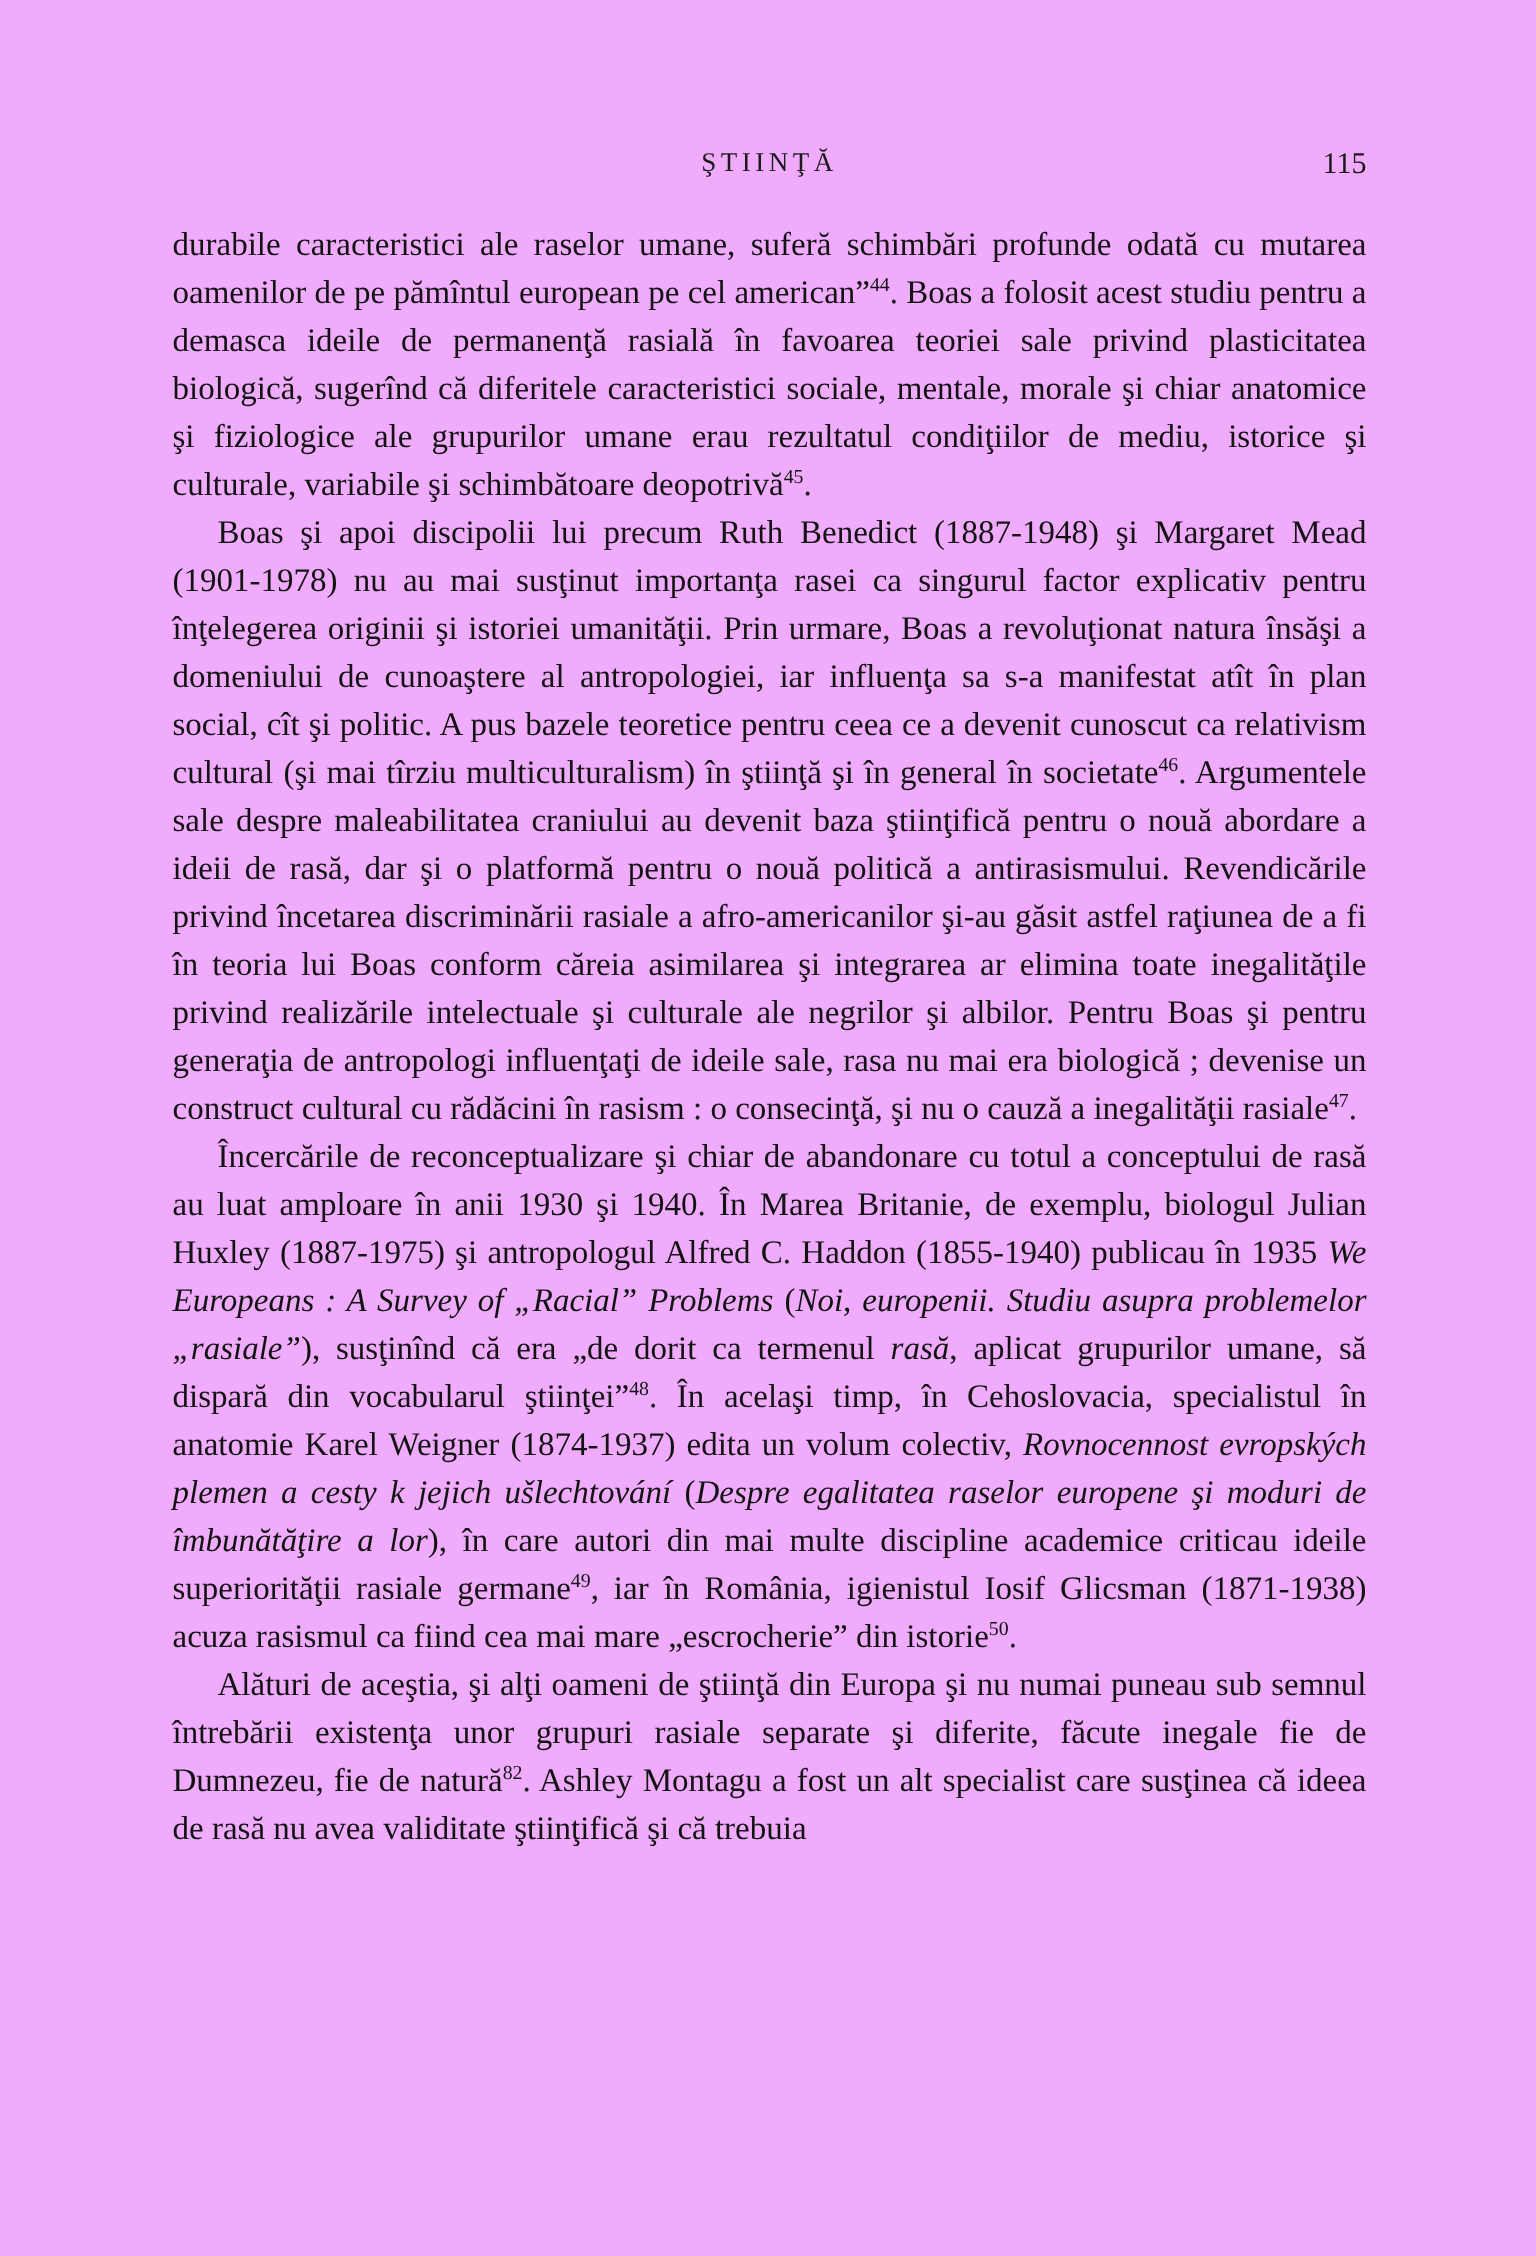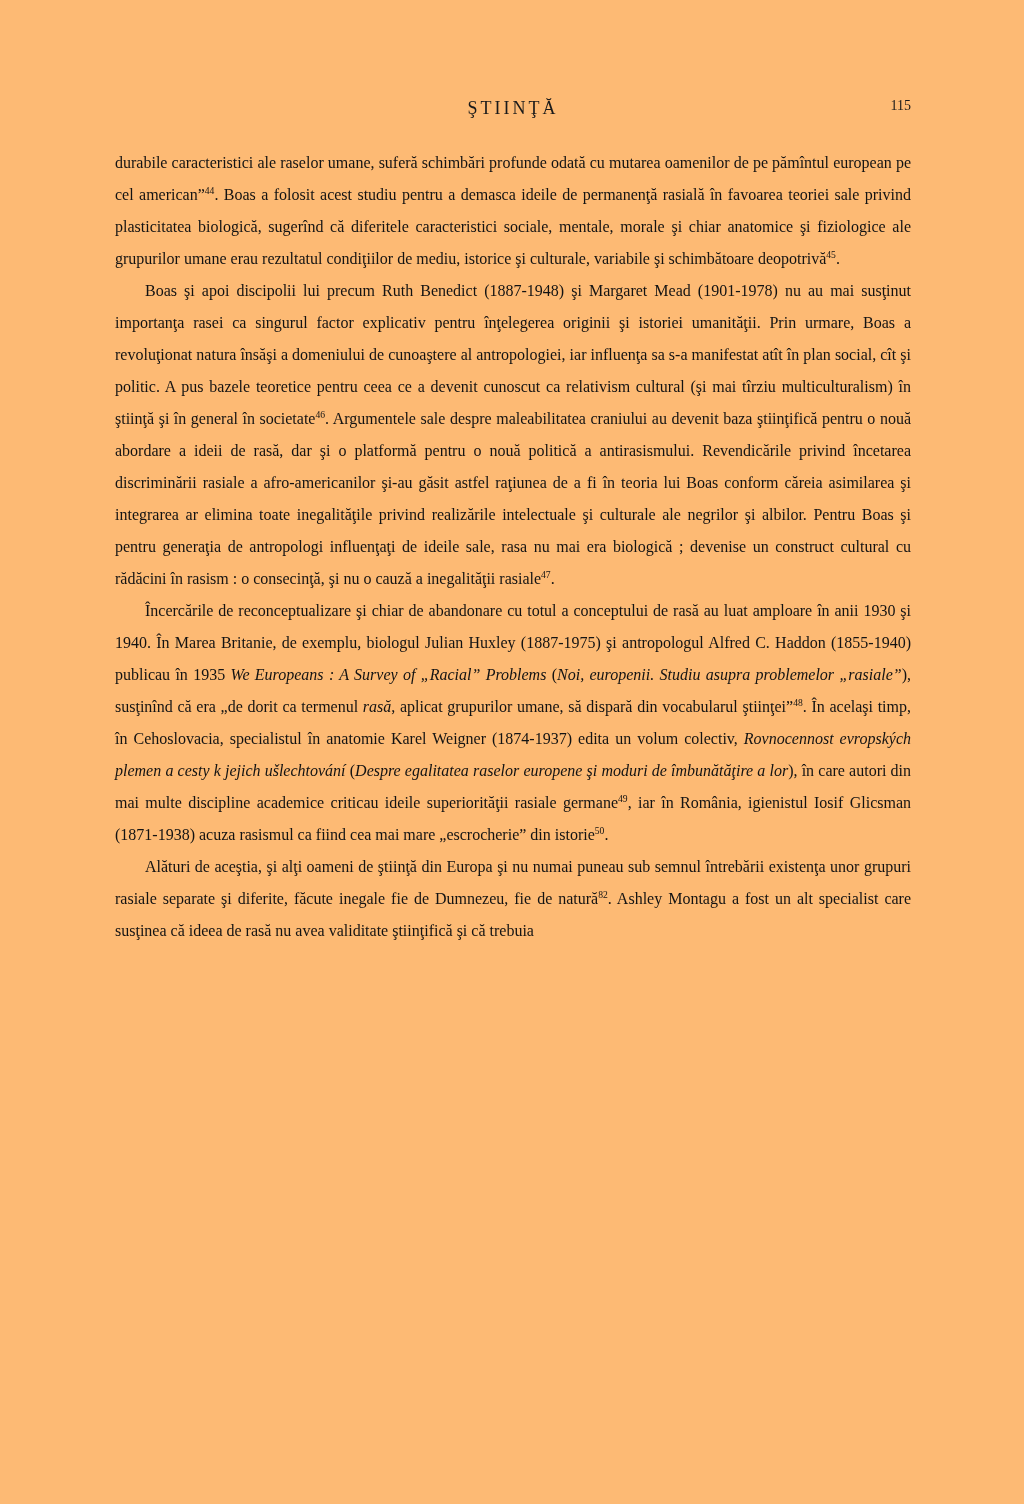--- a/index.html
+++ b/index.html
@@ -4,21 +4,21 @@
 <style>
   html, body {
     margin: 0;
     padding: 0;
     background: #ffffff;
   }
   .page {
     position: relative;
     width: 1024px;
     height: 1504px;
-    background: #fdba74;
+    background: #f0abfc;
     color: #151515;
     font-family: "Liberation Serif", "DejaVu Serif", serif;
     overflow: hidden;
   }
   .running-head {
     position: absolute;
     top: 98px;
     left: 115px;
     width: 796px;
     height: 24px;
@@ -29,29 +29,29 @@
     right: 0;
     text-align: center;
     font-size: 18px;
     letter-spacing: 3px;
     color: #1a1a1a;
   }
   .head-page {
     position: absolute;
     right: 0;
     top: 0;
-    font-size: 14px;
+    font-size: 20px;
     color: #1a1a1a;
   }
   .body-text {
     position: absolute;
     top: 147px;
     left: 115px;
     width: 796px;
-    font-size: 16px;
+    font-size: 22px;
     line-height: 32px;
     text-align: justify;
     color: #131313;
   }
   .body-text p {
     margin: 0;
     padding: 0;
   }
   .body-text p.indent {
     text-indent: 30px;

